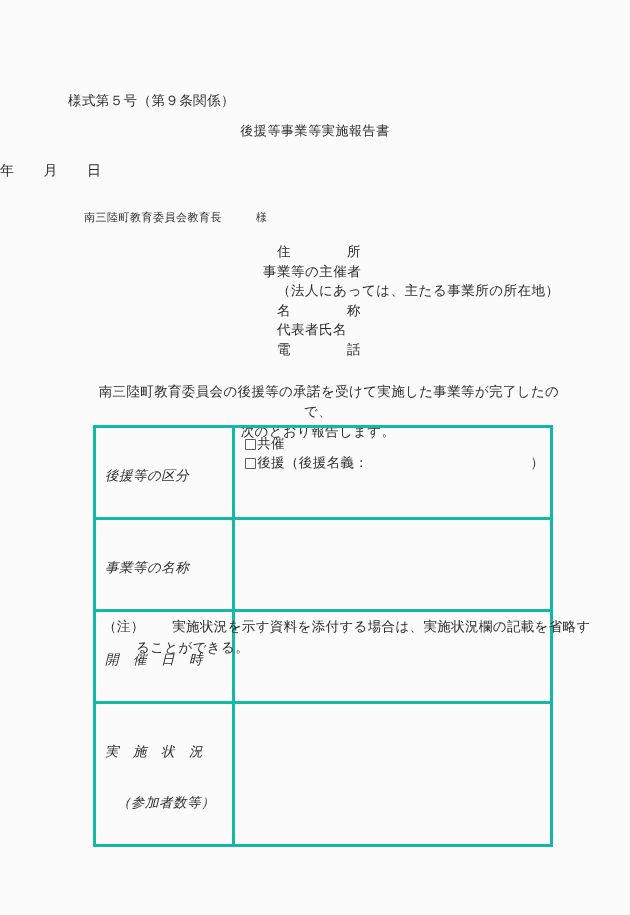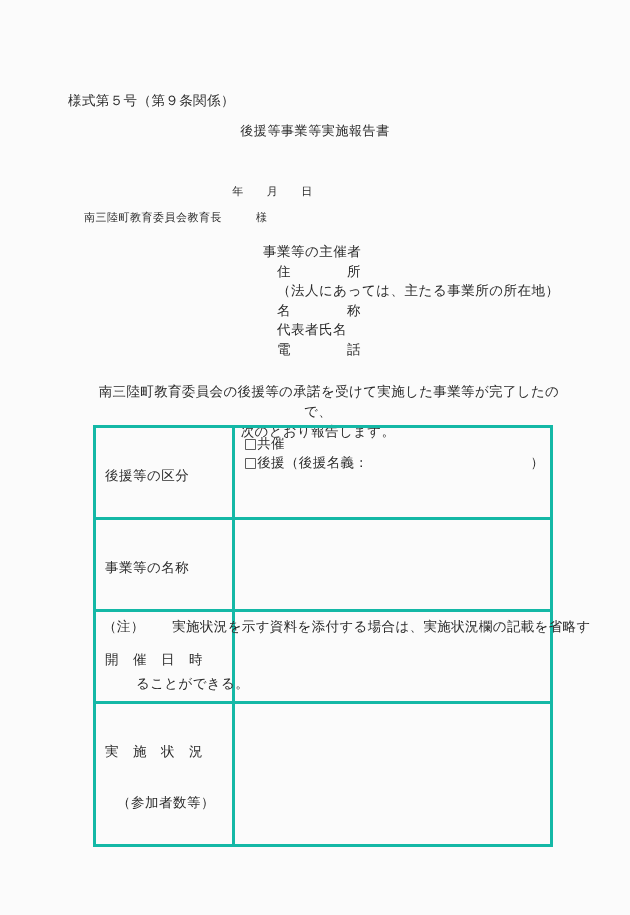--- a/index.html
+++ b/index.html
@@ -42,24 +42,23 @@
     top: 124px;
     text-align: center;
     font-size: 13px;
     letter-spacing: 0.6px;
   }
 
   .date-line {
     left: 0;
     top: 163px;
     width: 545px;
-    text-align: center;
-    font-size: 11px;
-    letter-spacing: 0.5px;
-    margin-top: 23px;
+    text-align: left;
+    font-size: 14px;
+    letter-spacing: 0.5px;
   }
 
   .addressee {
     left: 68px;
     top: 201px;
     font-size: 11px;
     letter-spacing: 0.5px;
   }
   .addressee .honorific {
     display: inline-block;
@@ -114,21 +113,21 @@
   .form-table td.label {
     width: 127px;
     padding: 6px 0 0 9px;
     letter-spacing: 0.5px;
     white-space: pre;
   }
   .form-table td.value {
     padding: 6px 0 0 9px;
     letter-spacing: 0.4px;
   }
-  .lbl-line { display: block; line-height: 19px; white-space: pre; }
+  .lbl-line { display: block; line-height: 19px; white-space: pre; font-style: italic; }
   .lbl-line.sub { padding-left: 12px; }
 
   .r-kubun  { height: 42px; }
   .r-name   { height: 42px; }
   .r-date   { height: 42px; }
   .r-place  { height: 42px; }
   .r-status { height: 45px; }
 
   .chk-line {
     display: block;
@@ -145,40 +144,40 @@
   .footnote {
     position: absolute;
     left: 103px;
     top: 616px;
     width: 470px;
     font-size: 13.5px;
     line-height: 20.5px;
     letter-spacing: 0.35px;
   }
   .footnote .fn-l1 { display: block; white-space: pre; }
-  .footnote .fn-l2 { display: block; padding-left: 33px; margin-top: 36px; }
+  .footnote .fn-l2 { display: block; padding-left: 33px; }
 </style>
 </head>
 <body>
 
 <div class="page">
 
   <div class="abs form-no">様式第５号（第９条関係）</div>
 
   <div class="abs doc-title">後援等事業等実施報告書</div>
 
   <div class="abs date-line">年　　月　　日</div>
 
   <div class="abs addressee">
     <span>南三陸町教育委員会教育長</span><span class="honorific">様</span>
   </div>
 
   <div class="applicant">
+    <div class="row indent">住　　　　所</div>
     <div class="row">事業等の主催者</div>
-    <div class="row indent">住　　　　所</div>
     <div class="row indent">（法人にあっては、主たる事業所の所在地）</div>
     <div class="row indent">名　　　　称</div>
     <div class="row indent">代表者氏名</div>
     <div class="row indent">電　　　　話</div>
   </div>
 
   <div class="body-para">
     <span class="l1">南三陸町教育委員会の後援等の承諾を受けて実施した事業等が完了したので、</span>
     <span class="l2">次のとおり報告します。</span>
   </div>

